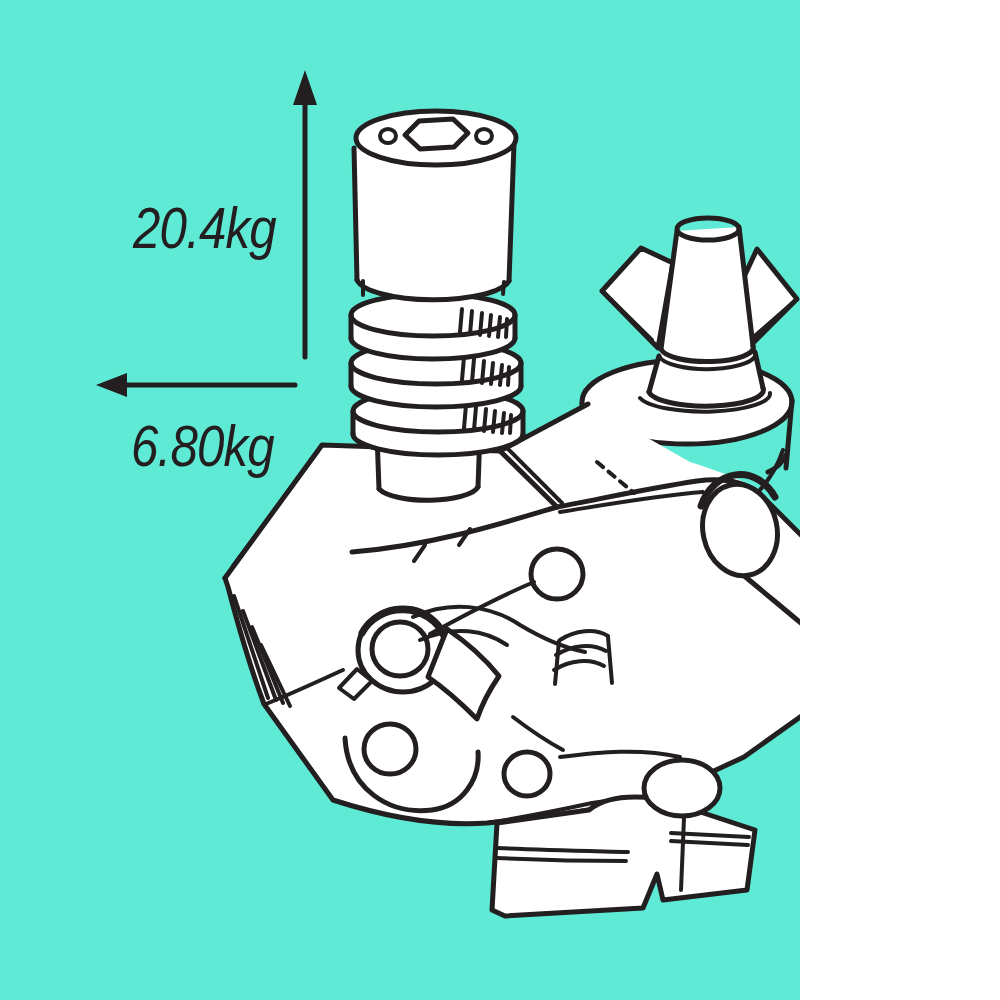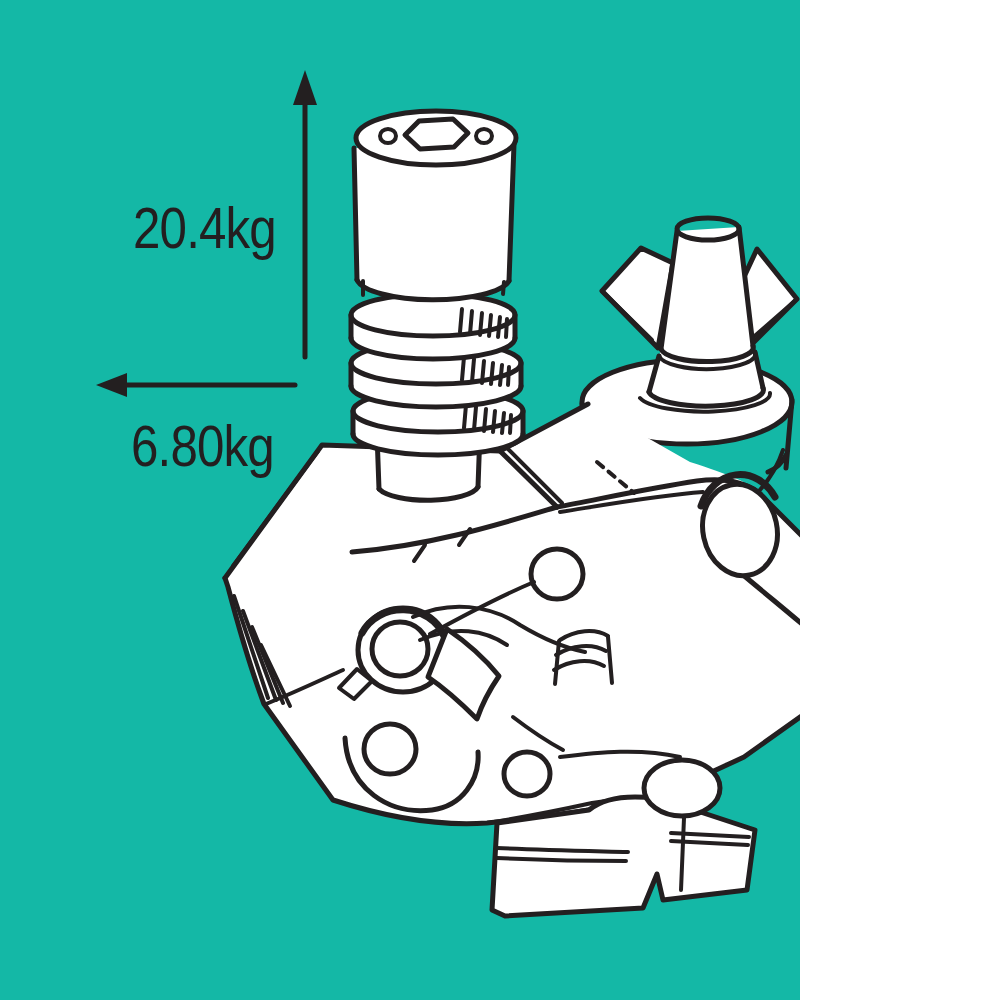--- a/index.html
+++ b/index.html
@@ -1,21 +1,22 @@
 <!DOCTYPE html>
 <html><head>
 <meta charset="utf-8">
 <style>
   html,body{margin:0;padding:0;background:#ffffff;}
   .stage{
     position:relative;
     width:800px;height:1000px;
-    background:#14b8a6;
+    background:#5eead4;
     overflow:hidden;
     font-family:"Liberation Sans", sans-serif;
+    font-style:italic;
   }
   .stage svg{position:absolute;left:0;top:0;}
   .load-label{
     position:absolute;
     color:#231f20;
     font-size:58px;
     font-weight:400;
     letter-spacing:-1px;
     line-height:1;
     transform:scaleX(0.85);

